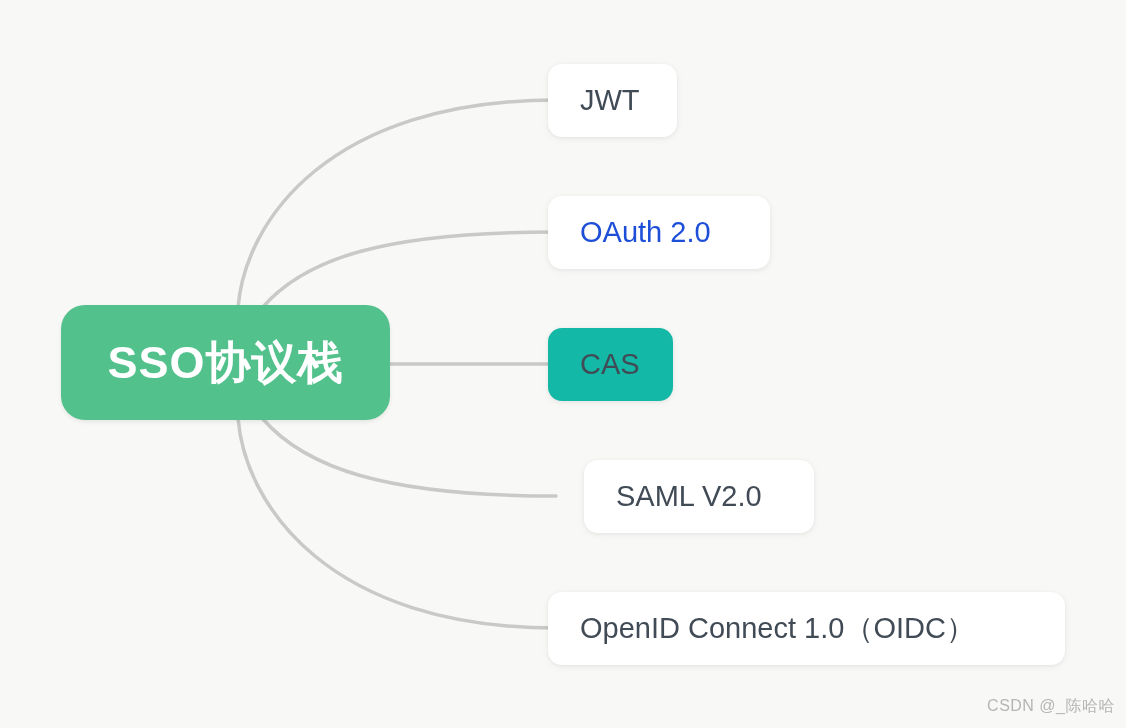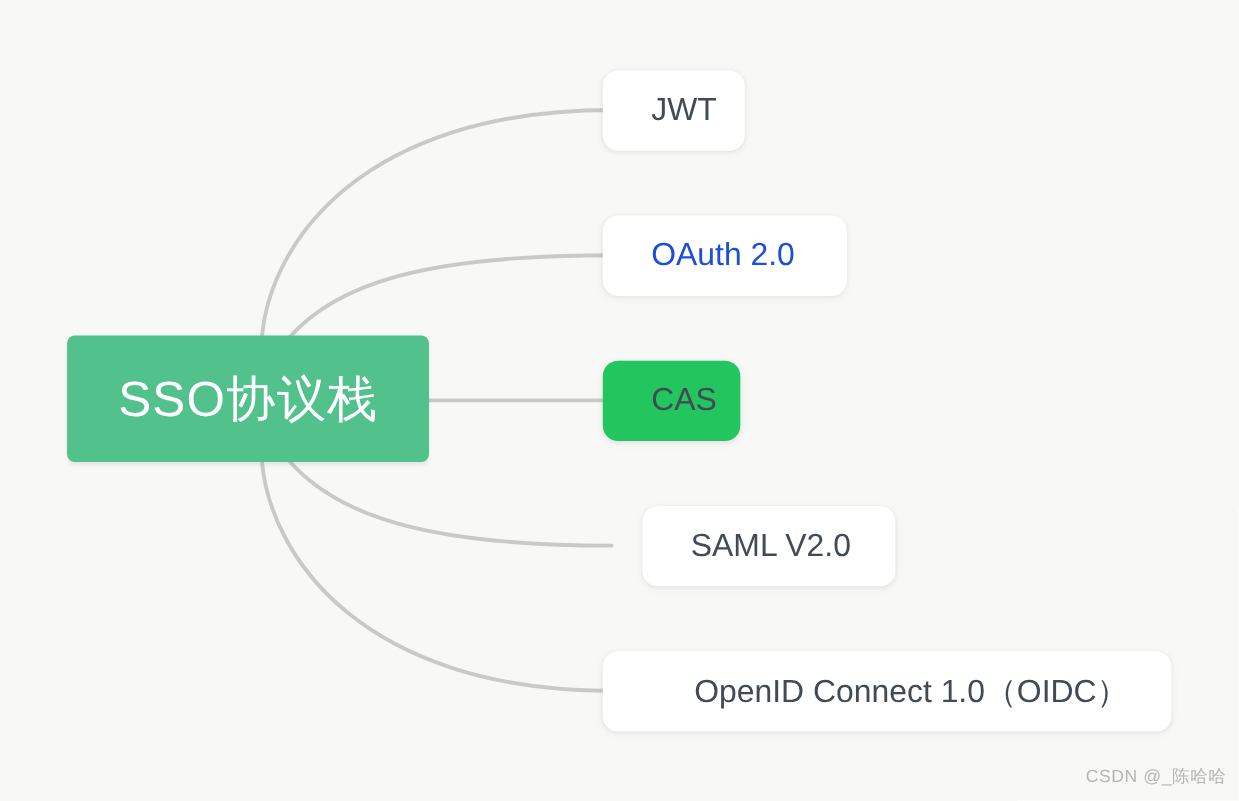--- a/index.html
+++ b/index.html
@@ -26,34 +26,35 @@
 
   .node {
     position: absolute;
     display: flex;
     align-items: center;
   }
 
   .node--root {
     left: 61px; top: 305px;
     width: 329px; height: 115px;
-    border-radius: 7px;
+    border-radius: 24px;
     justify-content: center;
     box-shadow: 0 2px 4px rgba(0,0,0,0.08);
     cursor: pointer;
+    font-weight: bold;
   }
   .node--root .node__label {
     font-size: 45px;
     letter-spacing: 1px;
     white-space: nowrap;
   }
 
   .node--child {
     border-radius: 14px;
-    padding-left: 44px;
+    padding-left: 32px;
     box-shadow: 0 1px 4px rgba(0,0,0,0.06), 0 2px 10px rgba(0,0,0,0.04);
     cursor: pointer;
   }
   .node--child .node__label {
     font-size: 29px;
     white-space: nowrap;
   }
 
   .node--jwt   { left: 548px; top: 64px;  width: 129px; height: 73px; }
   .node--oauth { left: 548px; top: 196px; width: 222px; height: 73px; }
@@ -87,27 +88,27 @@
   </div>
 
   <div class="node node--child node--jwt" style="background-color: rgb(255, 255, 255);">
     <span class="node__label" style="color: rgb(65, 75, 86);">JWT</span>
   </div>
 
   <div class="node node--child node--oauth" style="background-color: rgb(255, 255, 255);">
     <span class="node__label" style="color: #1d4ed8;">OAuth 2.0</span>
   </div>
 
-  <div class="node node--child node--cas" style="background-color: #22c55e;">
+  <div class="node node--child node--cas" style="background-color: #14b8a6;">
     <span class="node__label" style="color: rgb(65, 75, 86);">CAS</span>
   </div>
 
   <div class="node node--child node--saml" style="background-color: rgb(255, 255, 255); margin-left: 36px;">
     <span class="node__label" style="color: rgb(65, 75, 86);">SAML V2.0</span>
   </div>
 
-  <div class="node node--child node--oidc" style="background-color: rgb(255, 255, 255); justify-content: center;">
+  <div class="node node--child node--oidc" style="background-color: rgb(255, 255, 255);">
     <span class="node__label" style="color: rgb(65, 75, 86);">OpenID Connect 1.0（OIDC）</span>
   </div>
 
   <div class="watermark" style="color: rgb(181, 181, 181);">CSDN @_陈哈哈</div>
 
 </div>
 
 </body></html>

